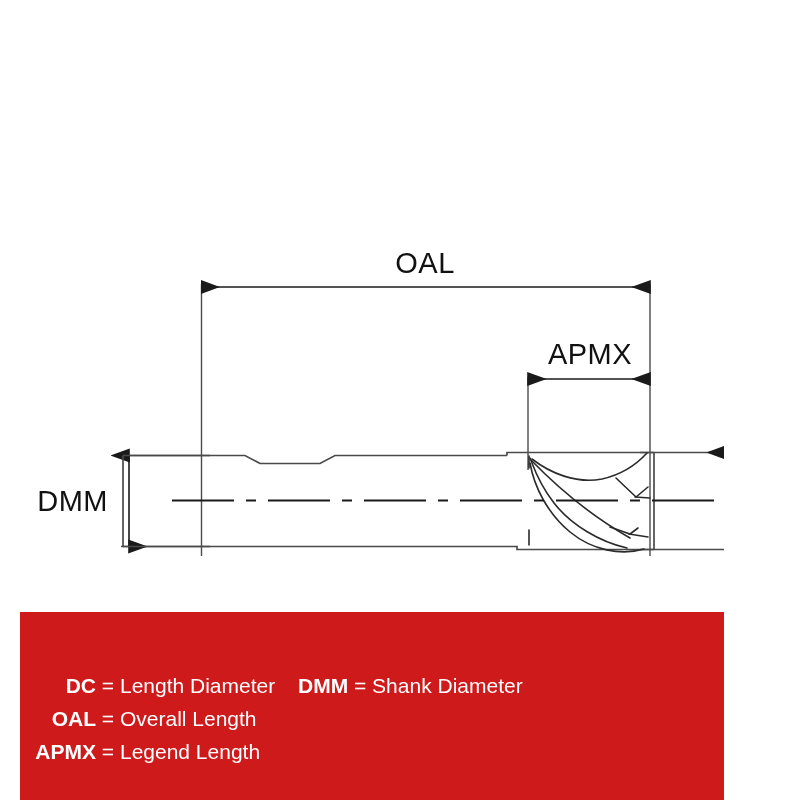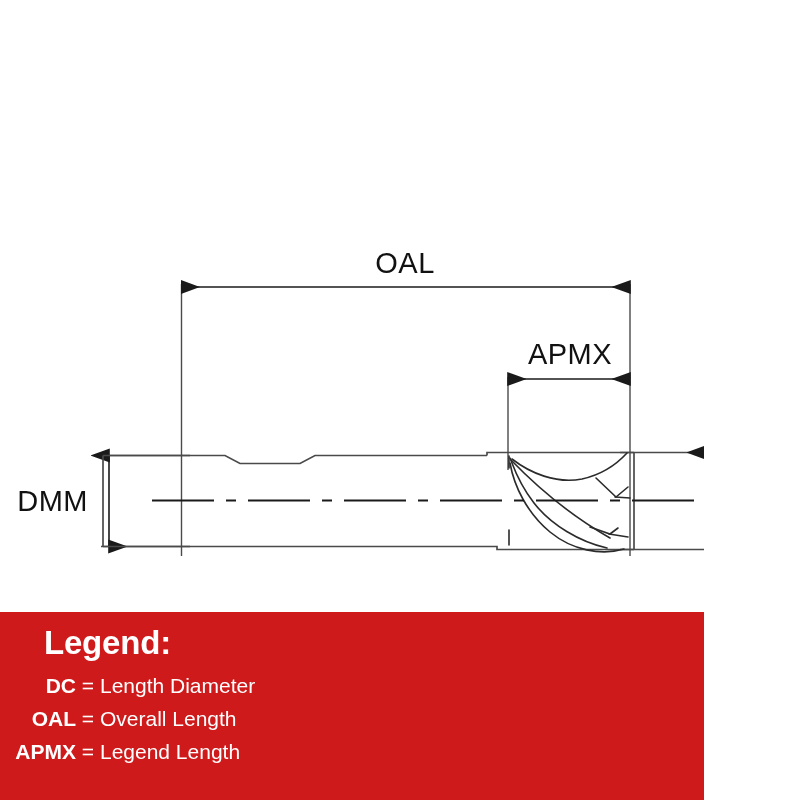--- a/index.html
+++ b/index.html
@@ -9,20 +9,21 @@
   }
   body {
     font-family: "Liberation Sans", sans-serif;
   }
   #page {
     position: relative;
     width: 704px;
     height: 800px;
     background: #b91c1c;
     overflow: hidden;
+    margin-left: 20px;
   }
   #drawing-area {
     position: absolute;
     left: 0;
     top: 0;
     width: 800px;
     height: 612px;
     background: #ffffff;
   }
   #drawing-svg {
@@ -178,30 +179,34 @@
       </g>
 
       <g>
         <line x1="152" y1="500.5" x2="740" y2="500.5" stroke="#1a1a1a" stroke-width="1.8" fill="none" stroke-dasharray="62 12 10 12"></line>
       </g>
 
     </svg>
   </div>
 
   <div id="legend-bar">
-    <div id="legend-title">Legend:</div>
 
     <div id="legend-entries">
 
       <div class="legend-row">
         <div class="legend-item col-a">
           <span class="abbr abbr-box">DC</span>
           <span class="def">=</span>
           <span class="def">Length Diameter</span>
         </div>
+        <div class="legend-item col-b">
+          <span class="abbr">DMM</span>
+          <span class="def">=</span>
+          <span class="def">Shank Diameter</span>
+        </div>
       </div>
 
       <div class="legend-row">
         <div class="legend-item col-a">
           <span class="abbr abbr-box">OAL</span>
           <span class="def">=</span>
           <span class="def">Overall Length</span>
         </div>
       </div>
 

